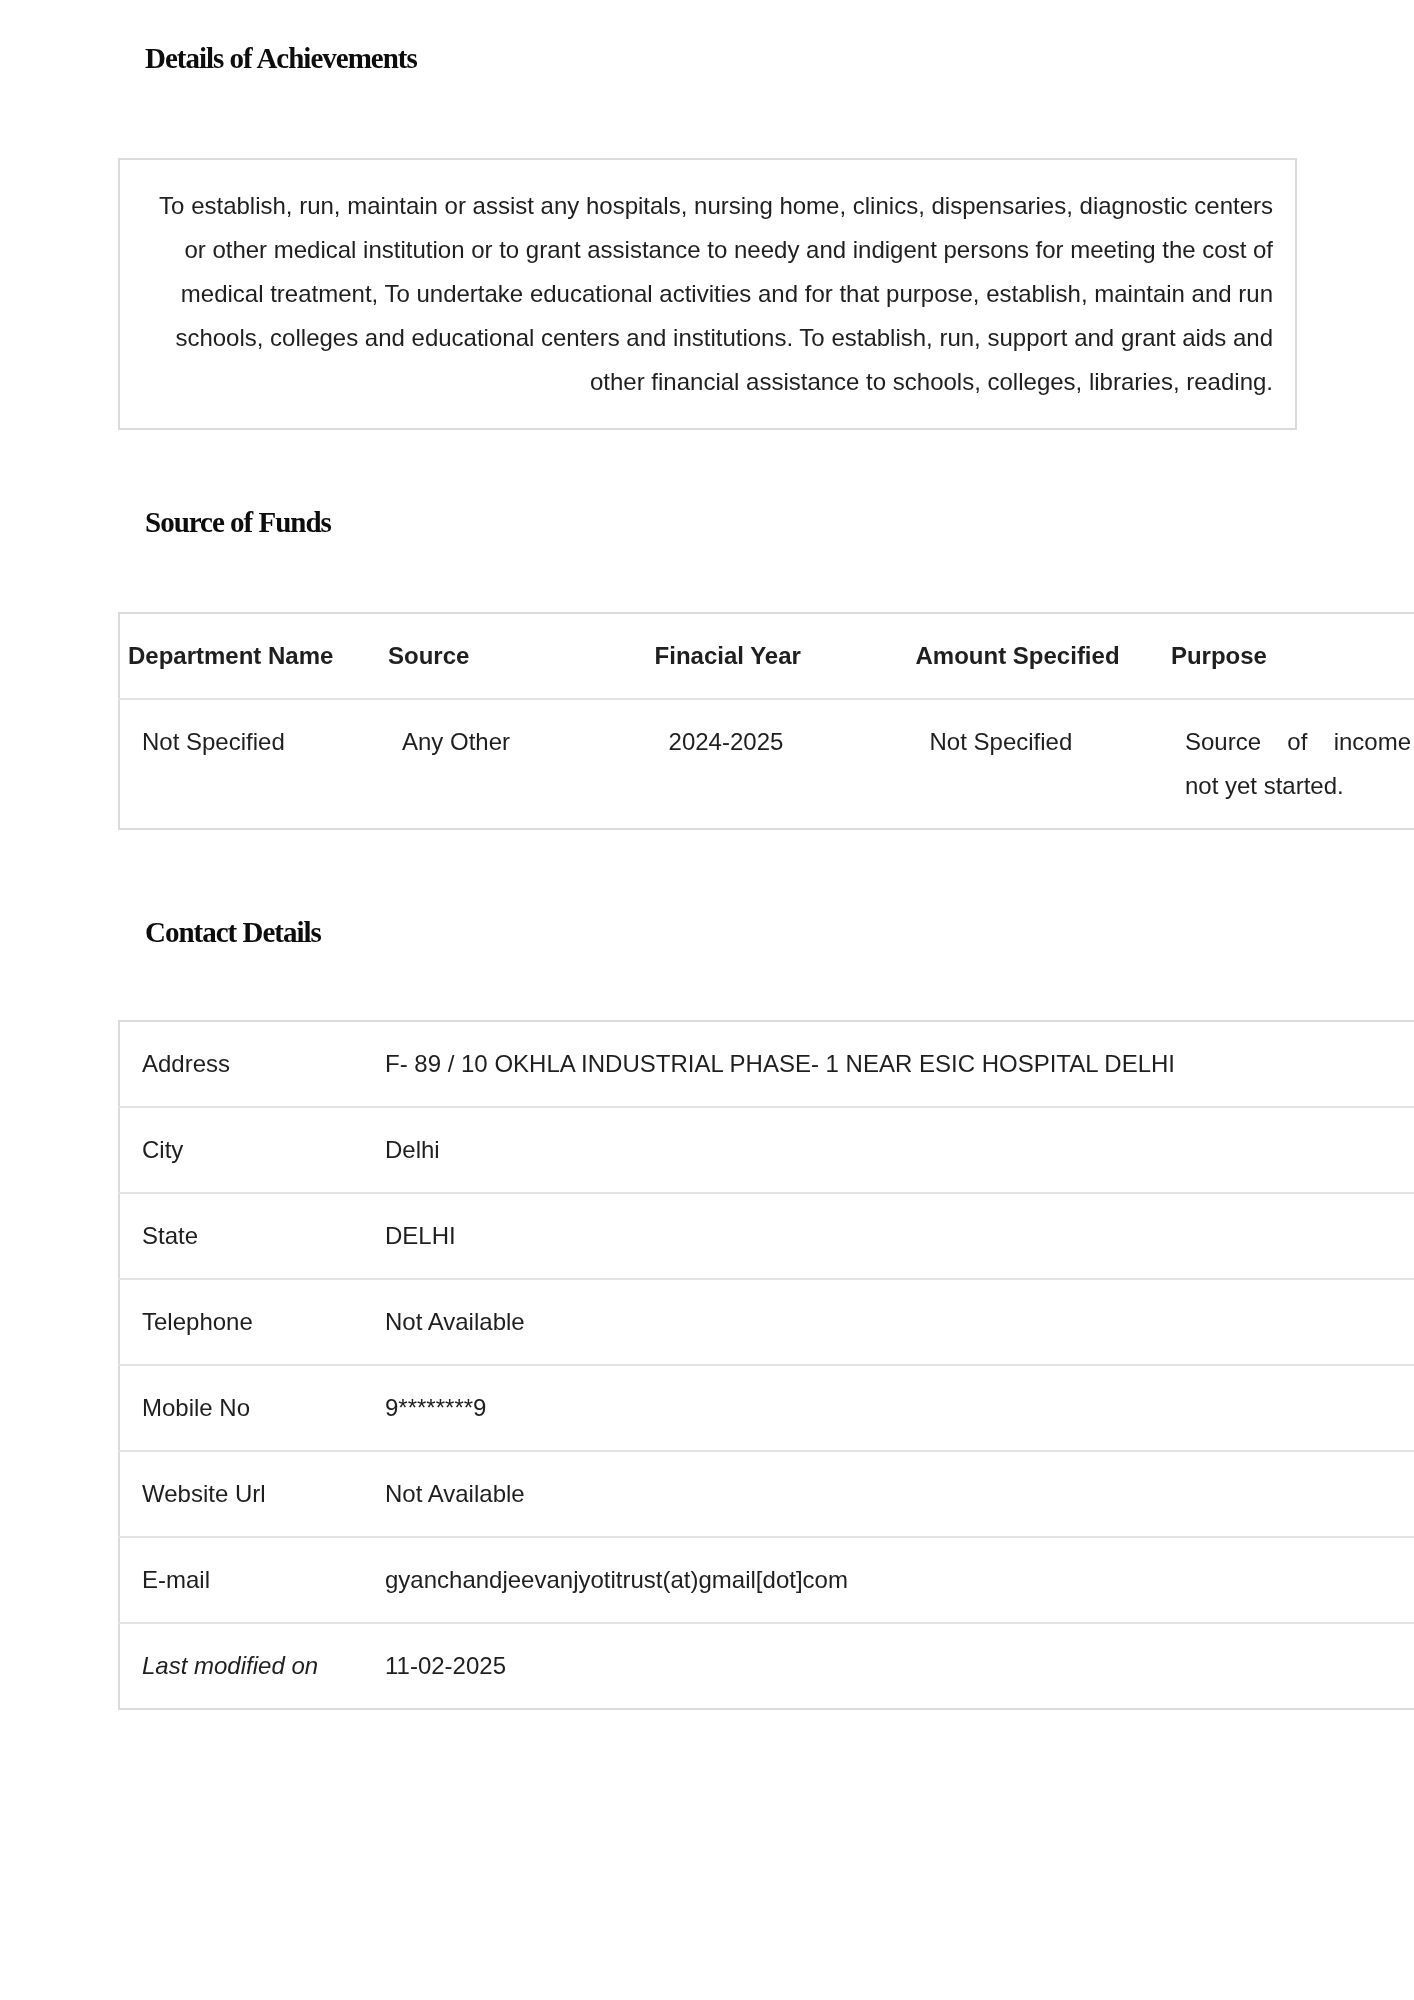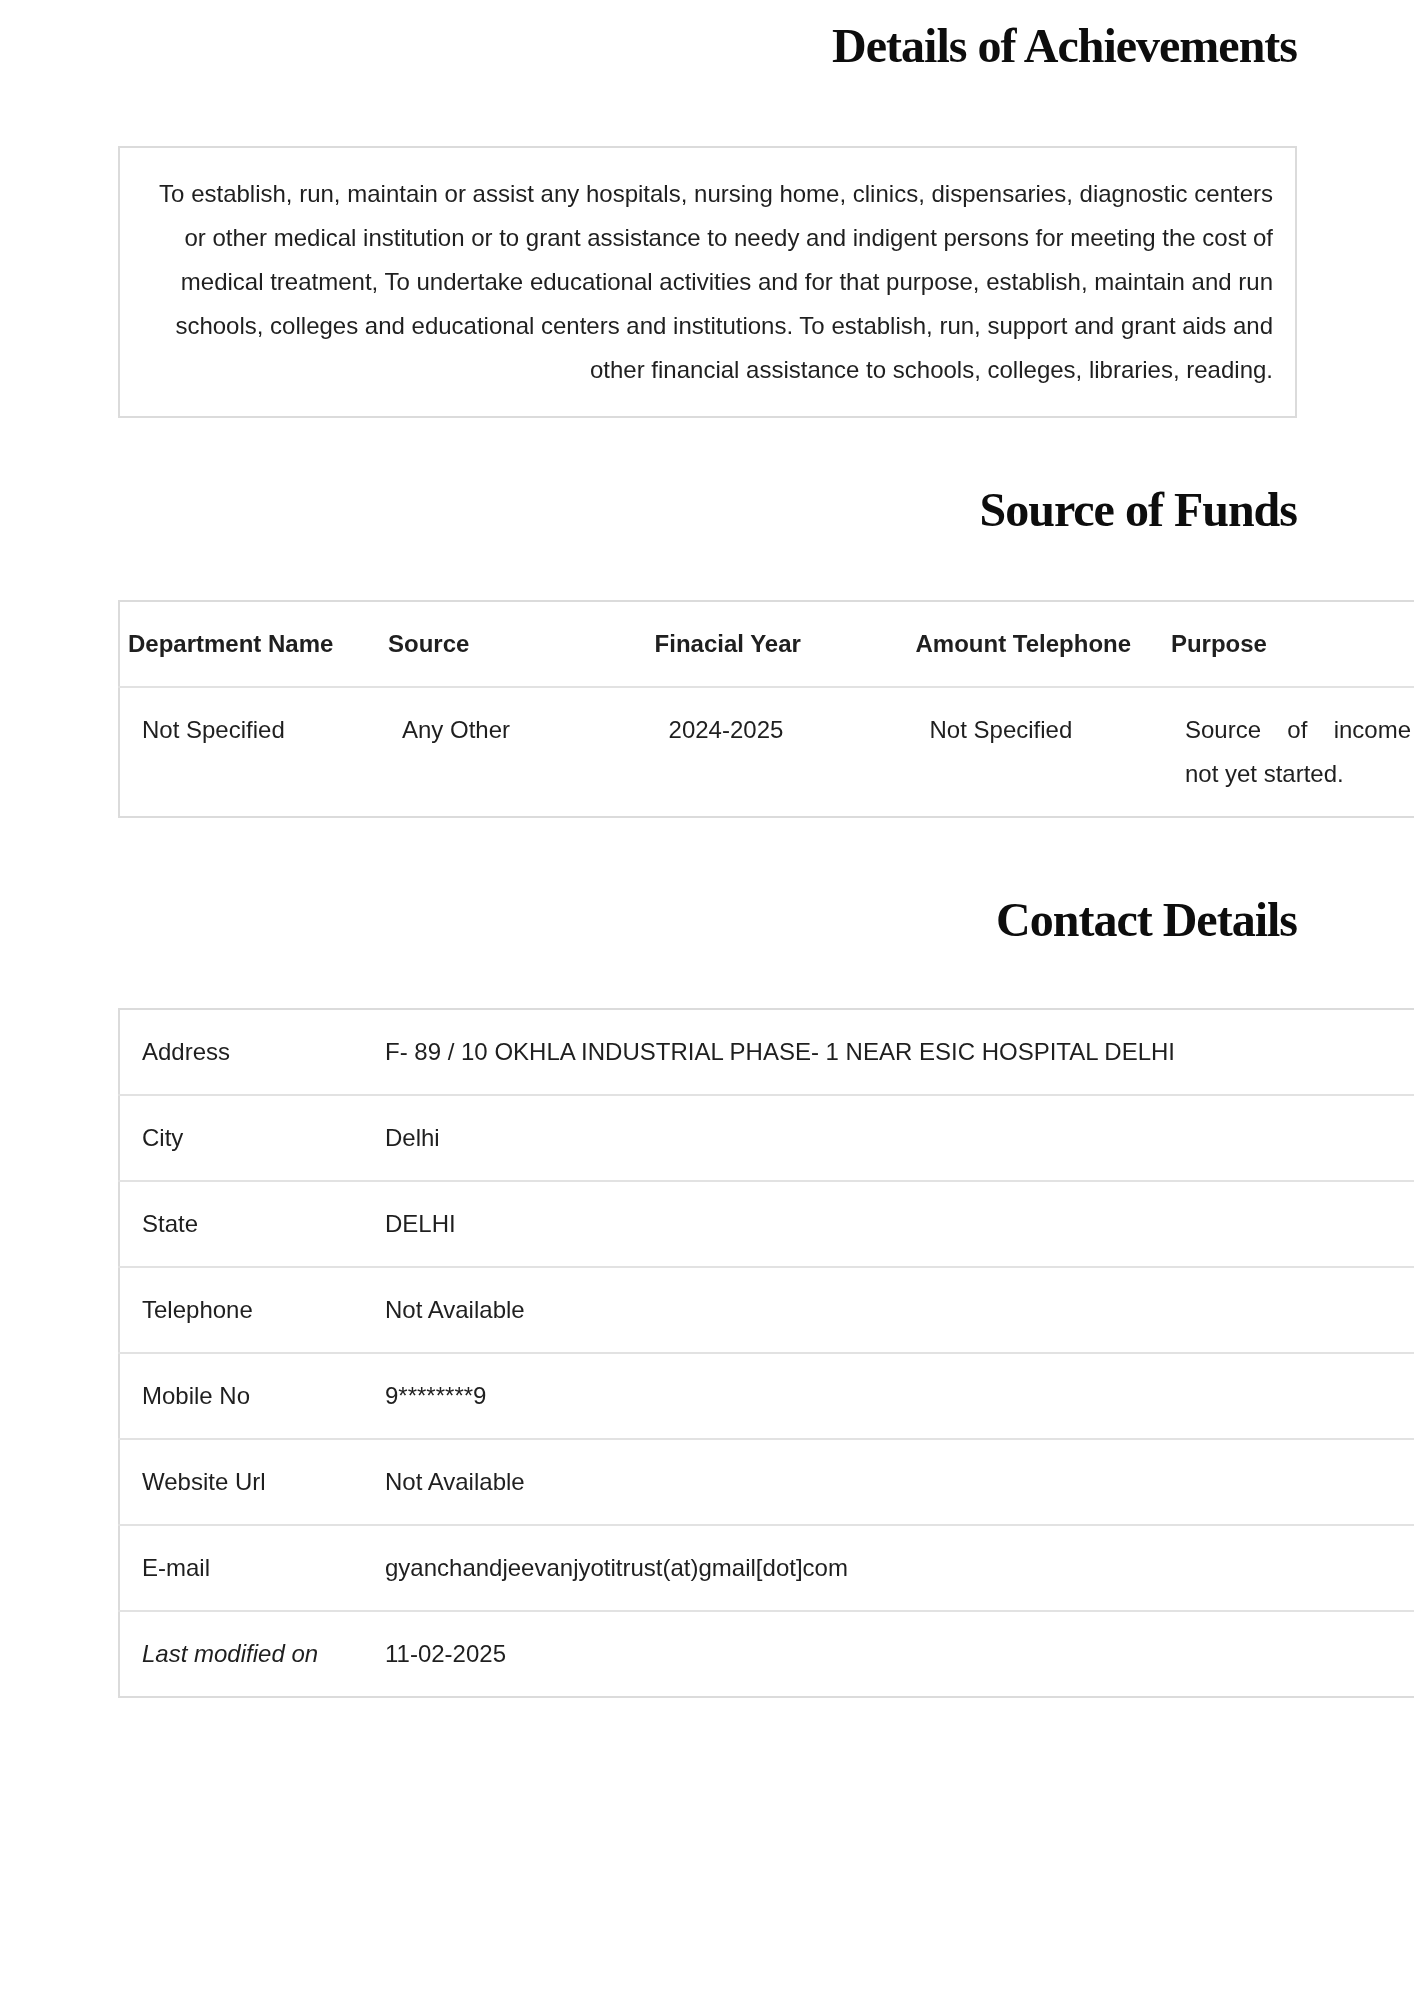--- a/index.html
+++ b/index.html
@@ -12,22 +12,22 @@
   *{box-sizing:border-box;}
   html,body{margin:0;padding:0;}
   body{
     width:1414px;height:2000px;background:var(--bg);
     font-family:"Liberation Sans",sans-serif;color:var(--text-color);
     overflow:hidden;
   }
   .content{margin-left:118px;width:1179px;}
   h2.section-title{
     font-family:"Liberation Serif",serif;font-weight:700;
-    font-size:48px;line-height:48px;letter-spacing:-1px;
-    color:var(--heading-color);margin:4px 0 0 27px;padding:0;text-align:right;
+    font-size:29px;line-height:48px;letter-spacing:-1px;
+    color:var(--heading-color);margin:16px 0 0 27px;padding:0;
   }
   #title-achievements{padding-top:18px;}
   #title-funds{margin-top:68px;}
   #title-contact{margin-top:78px;}
 
   .panel{
     margin-top:76px;border:2px solid var(--border-color);
     padding:24px 22px;
   }
   .panel p{
@@ -69,21 +69,21 @@
         <col style="width:239px">
         <col style="width:234px">
       <col style="width:229px">
         <col style="width:243px">
     </colgroup>
     <thead>
       <tr>
         <th>Department Name</th>
         <th>Source</th>
         <th>Finacial Year</th>
-        <th>Amount Telephone</th>
+        <th>Amount Specified</th>
         <th>Purpose</th>
       </tr>
     </thead>
     <tbody>
       <tr>
         <td>Not Specified</td>
         <td>Any Other</td>
         <td>2024-2025</td>
         <td>Not Specified</td>
         <td class="justify">Source of income not yet started.</td>

